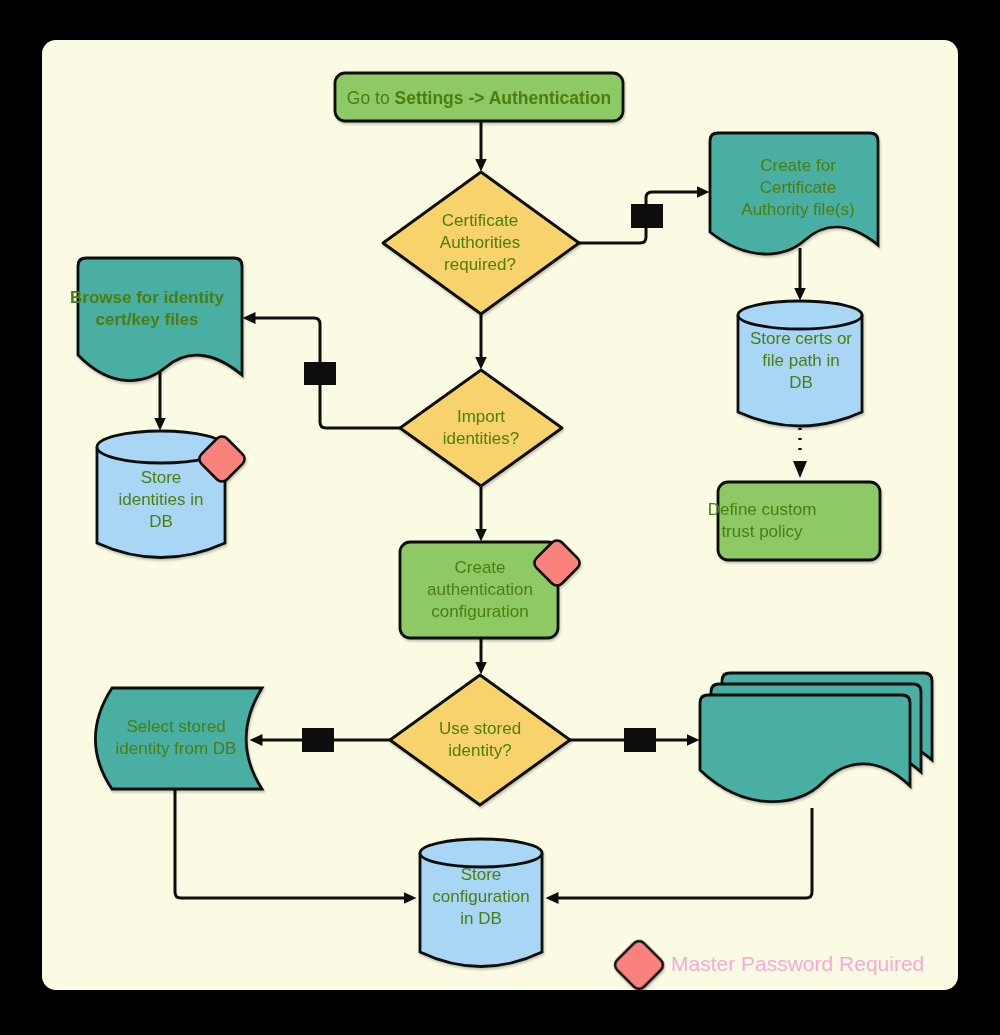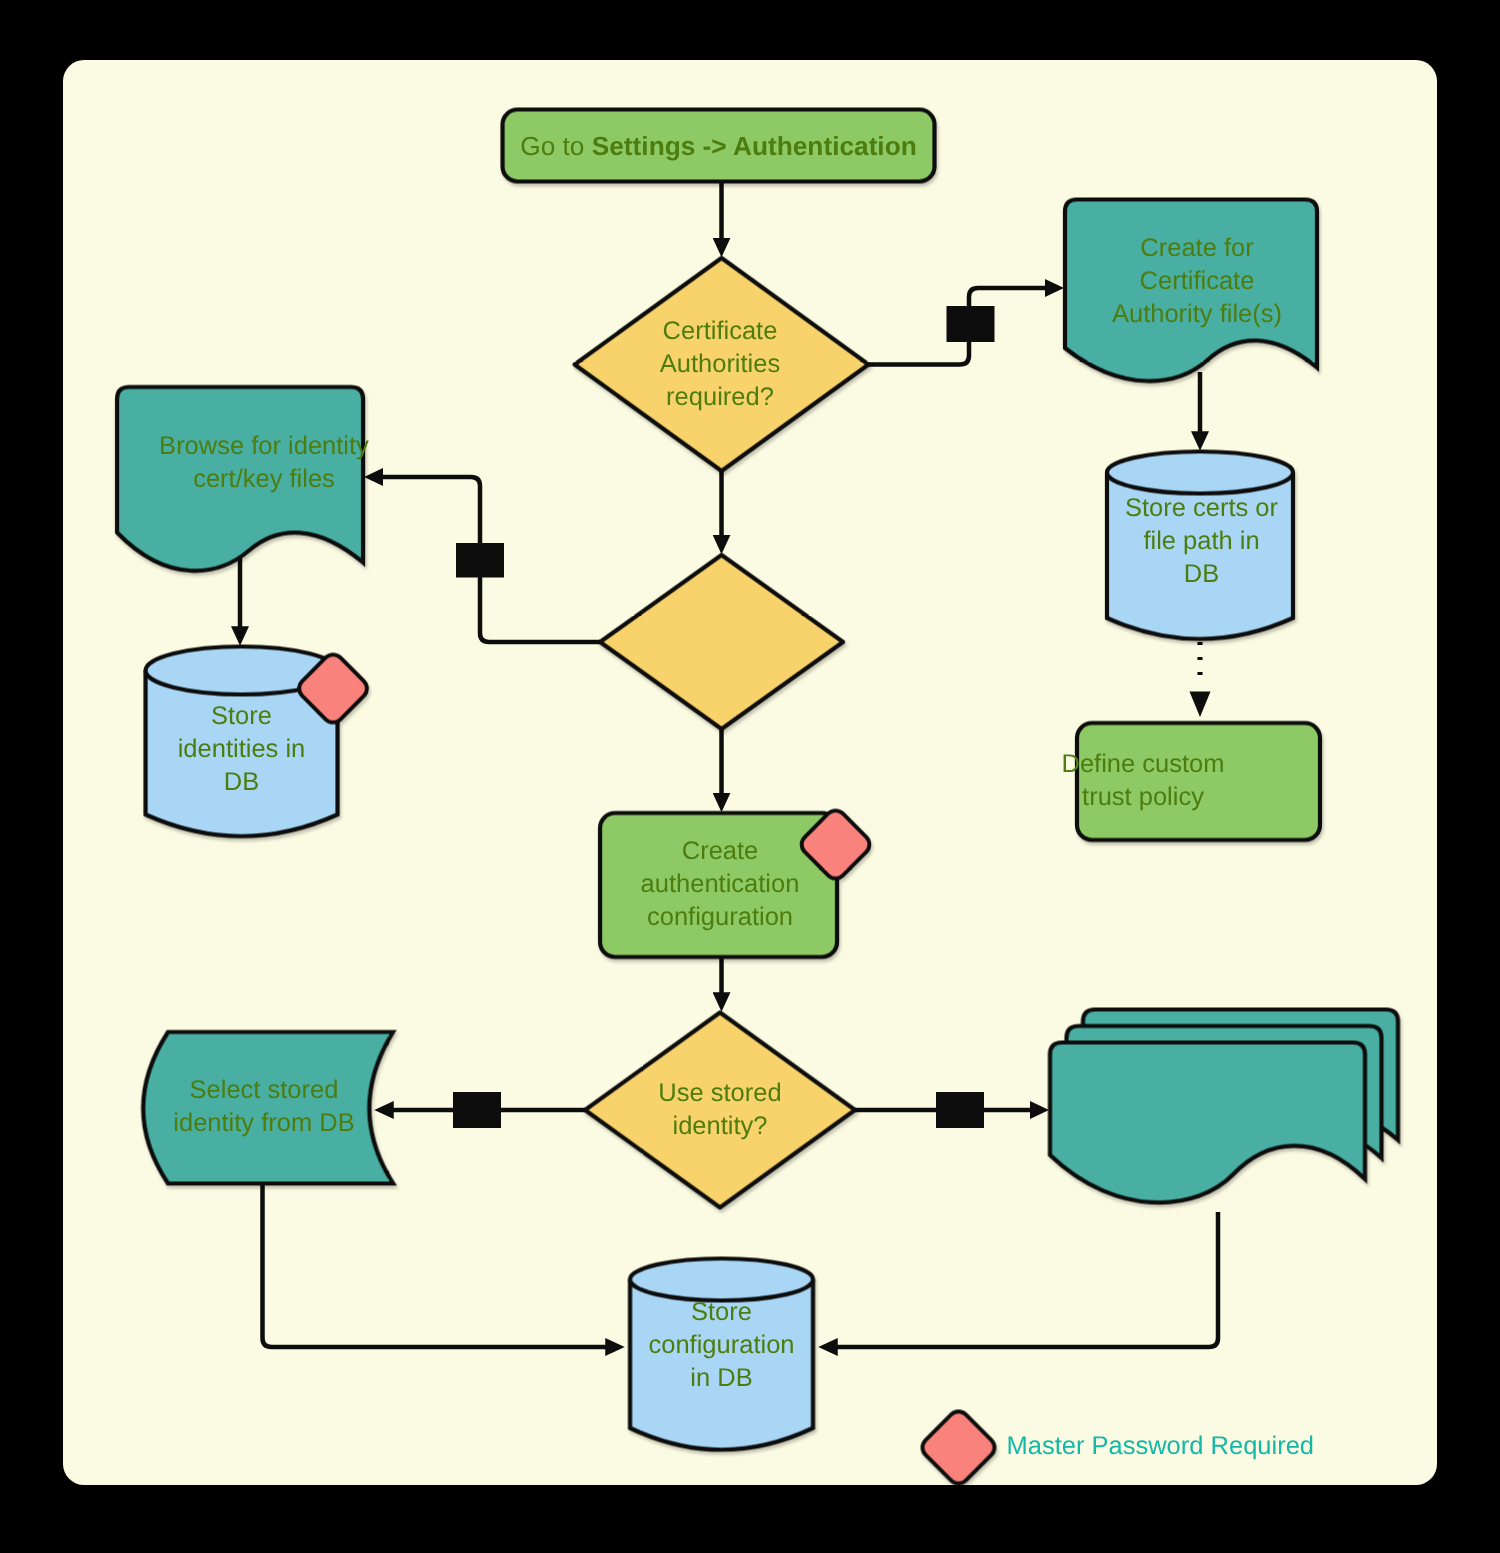--- a/index.html
+++ b/index.html
@@ -12,21 +12,21 @@
   .shape-green{fill:var(--green);stroke:var(--line);stroke-width:2.8;}
   .shape-yellow{fill:var(--yellow);stroke:var(--line);stroke-width:2.8;stroke-linejoin:round;}
   .shape-teal{fill:var(--teal);stroke:var(--line);stroke-width:2.8;}
   .shape-blue{fill:var(--blue);stroke:var(--line);stroke-width:2.8;}
   .badge{fill:var(--salmon);stroke:var(--line);stroke-width:2.6;}
   .sq{fill:var(--line);}
   .shadowed{filter:drop-shadow(1.5px 2px 1px rgba(0,0,0,0.22));}
   .lbl{position:absolute;transform:translate(-50%,-50%);text-align:center;white-space:pre-line;
        font-size:17px;line-height:1.3;color:#4d7c0f;}
   .lbl-start{font-size:17.5px;white-space:nowrap;}
-  .legend-lbl{position:absolute;transform:translateY(-50%);font-size:17px;color:#14b8a6;white-space:nowrap;}
+  .legend-lbl{position:absolute;transform:translateY(-50%);font-size:21px;color:#f9a8d4;white-space:nowrap;}
 </style>
 </head>
 <body>
 
 <div id="stage">
 
   <svg id="diagram-svg" width="1000" height="1035" viewBox="0 0 1000 1035">
     <defs>
       <marker id="arr" viewBox="0 0 13 12" markerWidth="13" markerHeight="12" refX="0.5" refY="6" orient="auto" markerUnits="userSpaceOnUse">
         <path d="M0,0 L13,6 L0,12 Z" fill="#0d0d0d"></path>
@@ -88,25 +88,27 @@
 Authorities
 required?</div>
     <div class="lbl" style="left:798px;top:188px;width:160px;">Create for
 Certificate
 Authority file(s)</div>
     <div class="lbl" style="left:801px;top:361px;width:130px;">Store certs or
 file path in
 DB</div>
     <div class="lbl" style="left:762px;top:521px;width:150px;">Define custom
 trust policy</div>
-    <div class="lbl" style="left:176px;top:309px;width:180px;">Browse for identity
+    <div class="lbl" style="left:147px;top:309px;width:180px;font-weight:bold;">Browse for identity
 cert/key files</div>
     <div class="lbl" style="left:161px;top:500px;width:130px;">Store
 identities in
 DB</div>
+    <div class="lbl" style="left:481px;top:428px;width:130px;">Import
+identities?</div>
     <div class="lbl" style="left:480px;top:590px;width:150px;">Create
 authentication
 configuration</div>
     <div class="lbl" style="left:176px;top:738px;width:170px;">Select stored
 identity from DB</div>
     <div class="lbl" style="left:480px;top:740px;width:130px;">Use stored
 identity?</div>
     <div class="lbl" style="left:481px;top:897px;width:130px;">Store
 configuration
 in DB</div>

